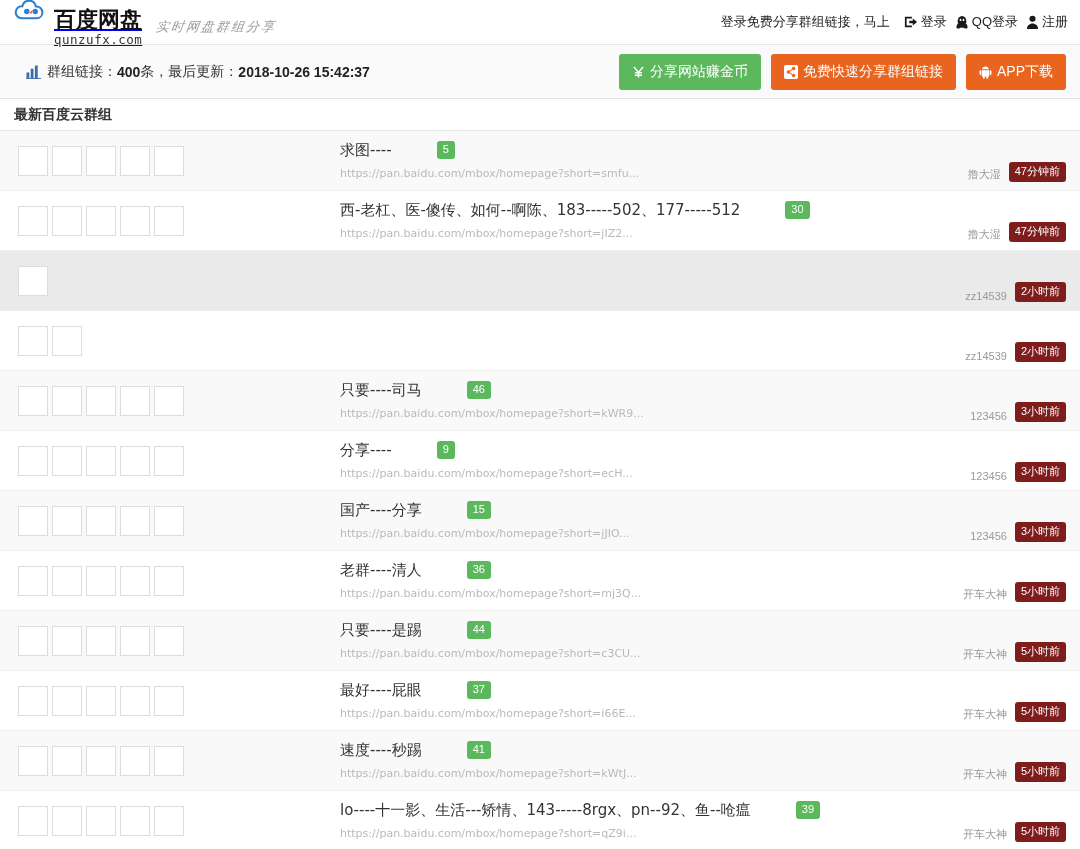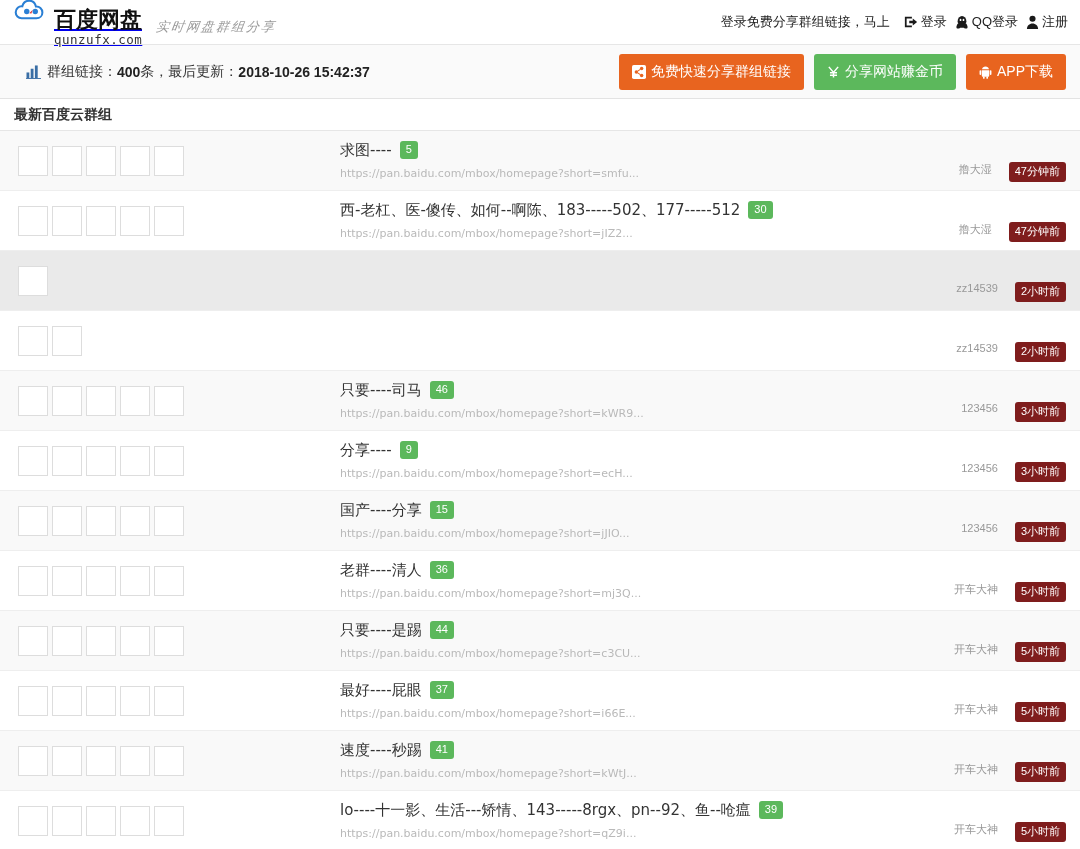--- a/index.html
+++ b/index.html
@@ -143,21 +143,21 @@
   .av-default .inner::after {
     content: ""; position: absolute;
     left: 50%; bottom: 0;
     width: 66%; height: 42%;
     border-radius: 50% 50% 0 0 / 80% 80% 0 0;
     background: #f1f7fd;
     transform: translateX(-50%);
   }
 
   .info { flex: 1 1 auto; min-width: 0; padding-right: 10px; }
-  .title-line { display: flex; align-items: center; line-height: 1.1; }
+  .title-line { display: flex; align-items: center; line-height: 1.1; gap: 37px; }
   .title {
     font-size: 15px; color: #333;
     text-decoration: none;
     white-space: nowrap;
     font-family: "DejaVu Sans", sans-serif;
   }
   .count-badge {
     display: inline-block;
     margin-left: 8px;
     background: #5cb85c;
@@ -172,21 +172,21 @@
     margin-top: 8px;
     font-size: 11px;
     color: #b9b9b9;
     white-space: nowrap;
     overflow: hidden;
     text-overflow: ellipsis;
     font-family: "DejaVu Sans", sans-serif;
   }
 
   .meta { margin-left: auto; display: flex; align-items: flex-end; flex-direction: column; }
-  .meta-line { display: flex; align-items: flex-start; gap: 9px; }
+  .meta-line { display: flex; align-items: flex-end; }
   .user {
     font-size: 11px; color: #999; margin-right: 8px;
     white-space: nowrap;
   }
   .time-badge {
     background: #7f1d1d;
     color: #fff;
     font-size: 11px;
     line-height: 1;
     padding: 4px 6px 5px;
@@ -265,40 +265,40 @@
       </svg>
     </span>
     <span>群组链接：</span>
     <b>400</b>
     <span>条</span>
     <span>，最后更新：</span>
     <b>2018-10-26 15:42:37</b>
   </div>
 
   <div class="btns">
+    <a class="btn btn-green" href="#">
+      <span class="bico">
+        <svg width="13" height="14" viewBox="0 0 14 15">
+          <path d="M2 2l5 6 5-6M3.2 8.4h7.6M3.2 11h7.6M7 8v5.5" stroke="#fff" stroke-width="1.6" fill="none"></path>
+        </svg>
+      </span>
+      <span>分享网站赚金币</span>
+    </a>
+
     <a class="btn btn-orange" href="#">
       <span class="bico">
         <svg width="14" height="14" viewBox="0 0 16 16">
           <rect x="0" y="0" width="16" height="16" rx="2" fill="#fff"></rect>
           <circle cx="11" cy="4" r="2" fill="#e8641f"></circle>
           <circle cx="11" cy="12" r="2" fill="#e8641f"></circle>
           <circle cx="5" cy="8" r="2" fill="#e8641f"></circle>
           <path d="M6.5 7L9.5 5M6.5 9L9.5 11" stroke="#e8641f" stroke-width="1.2"></path>
         </svg>
       </span>
       <span>免费快速分享群组链接</span>
-    </a>
-
-    <a class="btn btn-green" href="#">
-      <span class="bico">
-        <svg width="13" height="14" viewBox="0 0 14 15">
-          <path d="M2 2l5 6 5-6M3.2 8.4h7.6M3.2 11h7.6M7 8v5.5" stroke="#fff" stroke-width="1.6" fill="none"></path>
-        </svg>
-      </span>
-      <span>分享网站赚金币</span>
     </a>
 
     <a class="btn btn-orange" href="#">
       <span class="bico">
         <svg width="13" height="14" viewBox="0 0 14 15">
           <path d="M3 5.5h8v6a1 1 0 0 1-1 1H4a1 1 0 0 1-1-1z" fill="#fff"></path>
           <path d="M3.3 4.6C3.6 2.9 5.1 1.7 7 1.7s3.4 1.2 3.7 2.9z" fill="#fff"></path>
           <rect x="0.6" y="5.6" width="1.8" height="5" rx="0.9" fill="#fff"></rect>
           <rect x="11.6" y="5.6" width="1.8" height="5" rx="0.9" fill="#fff"></rect>
           <rect x="4.3" y="12.2" width="1.8" height="2.6" rx="0.9" fill="#fff"></rect>

